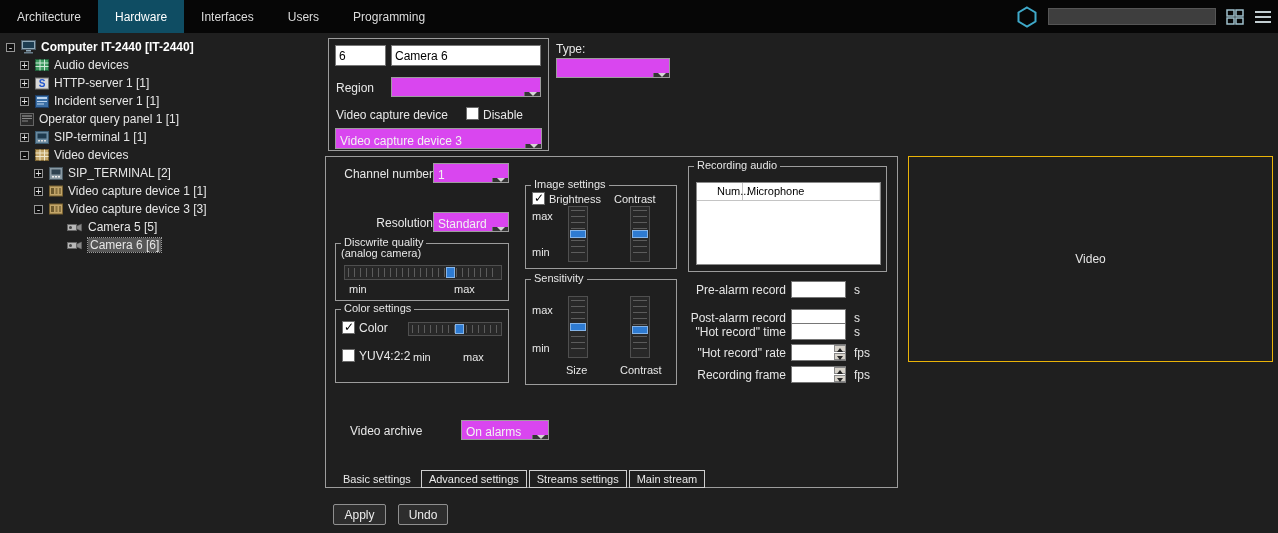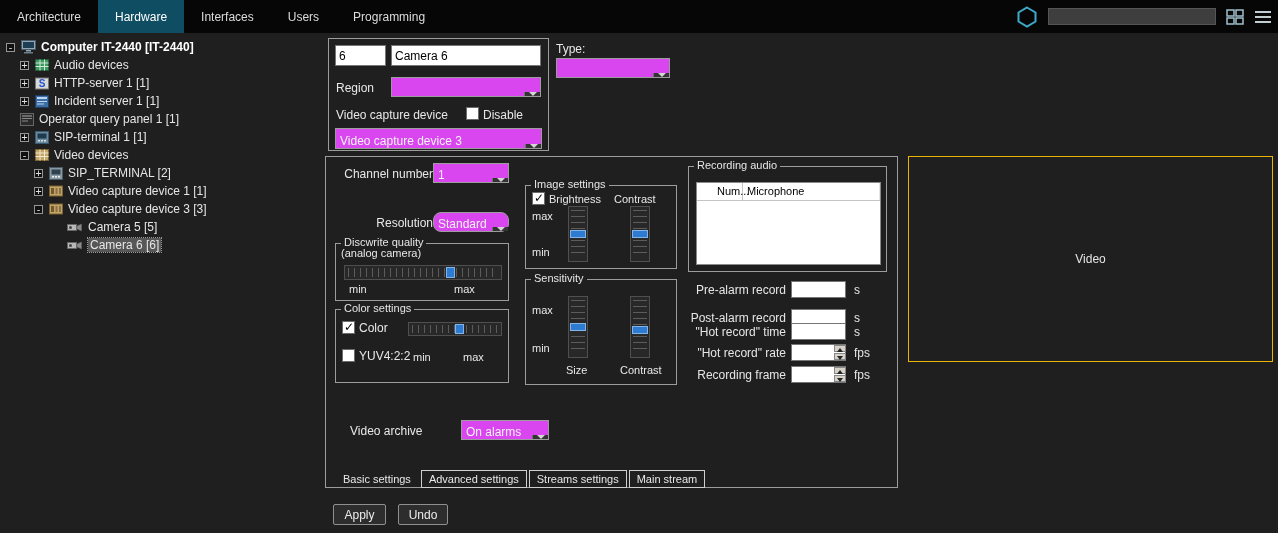--- a/index.html
+++ b/index.html
@@ -309,21 +309,21 @@
 
     <span class="lbl" style="left:10px; top:10px; width:97px; text-align:right;">Channel number</span>
     <div class="dd" style="left:107px; top:6px; width:76px; height:20px;">
       <span class="dd-text">1</span>
       <span class="dd-btn">
           <span class="dd-arrow"></span>
         </span>
     </div>
 
     <span class="lbl" style="left:10px; top:59px; width:97px; text-align:right;">Resolution</span>
-    <div class="dd" style="left:107px; top:55px; width:76px; height:20px;border-radius:8px;">
+    <div class="dd" style="left:107px; top:55px; width:76px; height:20px;">
       <span class="dd-text">Standard</span>
       <span class="dd-btn">
           <span class="dd-arrow"></span>
         </span>
     </div>
 
     <div class="gbox" style="left:9px; top:86px; width:174px; height:58px;">
       <span class="legend">Discwrite quality</span>
       <span class="lbl sm" style="left:5px; top:3px;">(analog camera)</span>
       <div class="hslider" style="left:8px; top:21px; width:158px; height:15px;">

